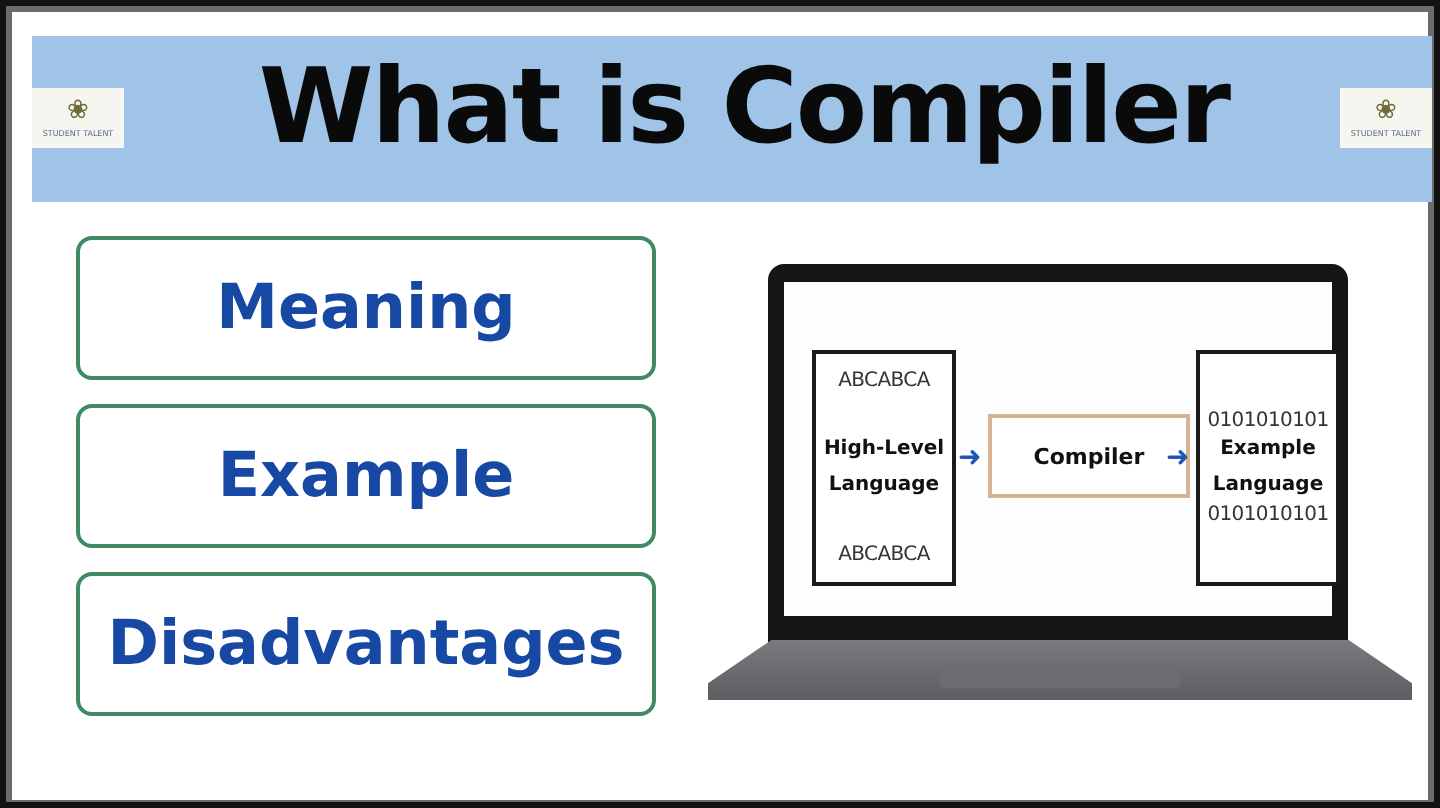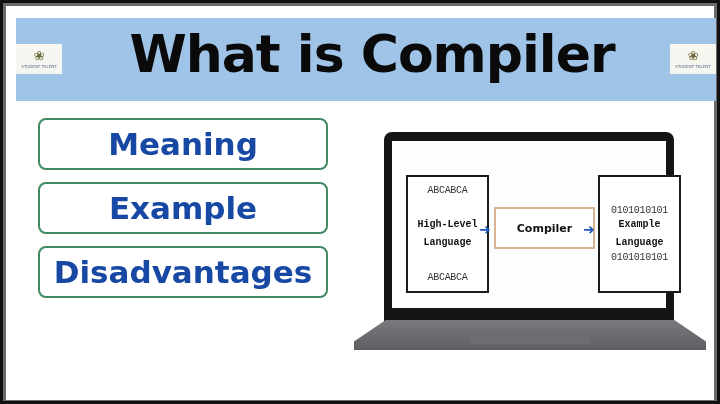--- a/index.html
+++ b/index.html
@@ -30,21 +30,21 @@
       background: #f6f6f0; display: flex; flex-direction: column;
       align-items: center; justify-content: center;
     }
     .logo .glyph { font-size: 13px; color: #6e6a3a; line-height: 13px; }
     .logo .txt { font-size: 4px; color: #5a6e8a; margin-top: 2px; white-space: nowrap; }
     .logo.left { left: 0px; }
     .logo.right { right: 0px; }
 
     .topics { position: absolute; left: 32px; top: 112px; width: 290px; }
     .topic {
-      height: 52px; margin-bottom: 12px; box-sizing: border-box;
+      height: 72px; margin-bottom: 12px; box-sizing: border-box;
       border: 2px solid #3f8a62; border-radius: 8px; background: #fff;
       display: flex; align-items: center; justify-content: center;
       font-family: "DejaVu Sans", sans-serif; font-weight: bold;
       font-size: 31px; color: #1748a3; cursor: pointer;
     }
 
     .laptop { position: absolute; left: 348px; top: 124px; width: 352px; height: 224px; }
     .bezel {
       position: absolute; left: 30px; top: 2px; width: 290px; height: 190px;
       background: #151515; border-radius: 8px 8px 0 0;
@@ -56,24 +56,24 @@
     .base {
       position: absolute; left: 0; top: 190px; width: 352px; height: 30px;
       background: linear-gradient(#7a7a7e, #5e5e62);
       clip-path: polygon(9% 0, 91% 0, 100% 72%, 100% 100%, 0 100%, 0 72%);
     }
     .trackpad {
       position: absolute; left: 116px; top: 205px; width: 120px; height: 9px;
       background: #6d6d71; border-radius: 2px;
     }
     .side-box {
-      position: absolute; top: 34px; width: 83px; height: 118px;
+      position: absolute; top: 34px; width: 72px; height: 118px;
       border: 2px solid #1a1a1a; box-sizing: border-box; background: #fff;
       display: flex; flex-direction: column; align-items: center; justify-content: space-between;
-      padding: 8px 2px; text-align: center; font-family: Liberation Mono, monospace;
+      padding: 8px 2px; text-align: center;
     }
     .side-box .code { font-size: 10px; color: #333; letter-spacing: -0.3px; }
     .side-box .name { font-size: 10px; font-weight: bold; color: #111; line-height: 18px; }
     .hl { left: 14px; }
     .ml { left: 206px; justify-content: center; }
     .comp {
       position: absolute; left: 102px; top: 66px; width: 101px; height: 42px;
       border: 2px solid #d9b391; box-sizing: border-box; background: #fff;
       display: flex; align-items: center; justify-content: center;
       font-size: 11px; font-weight: bold; color: #111;

